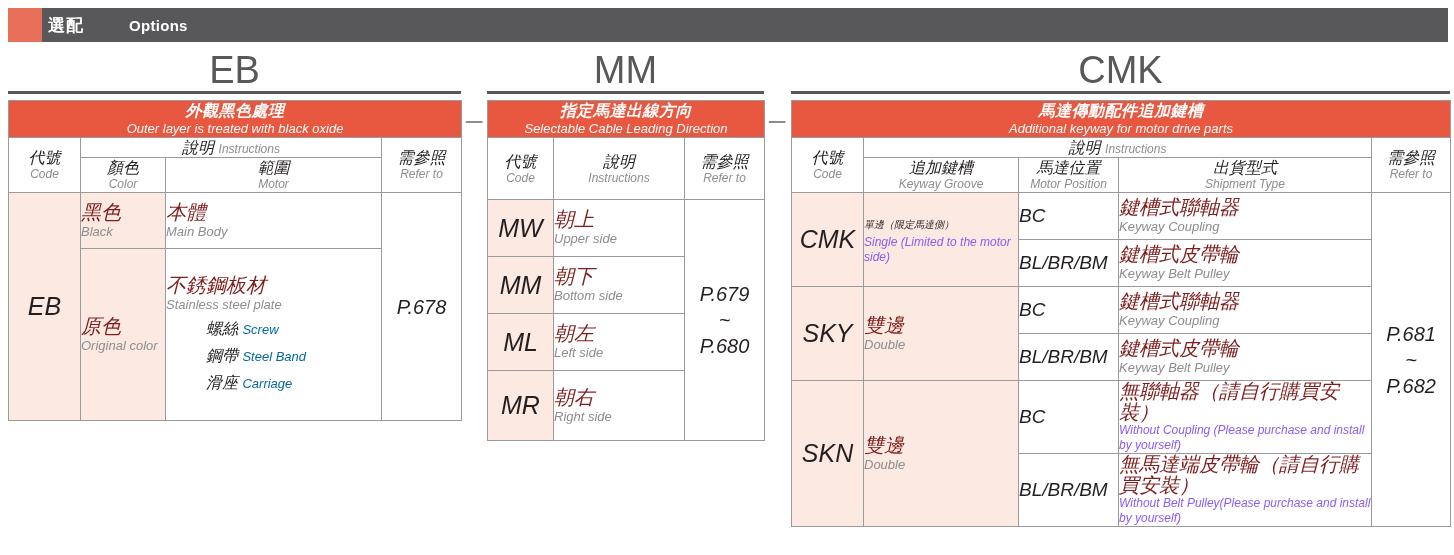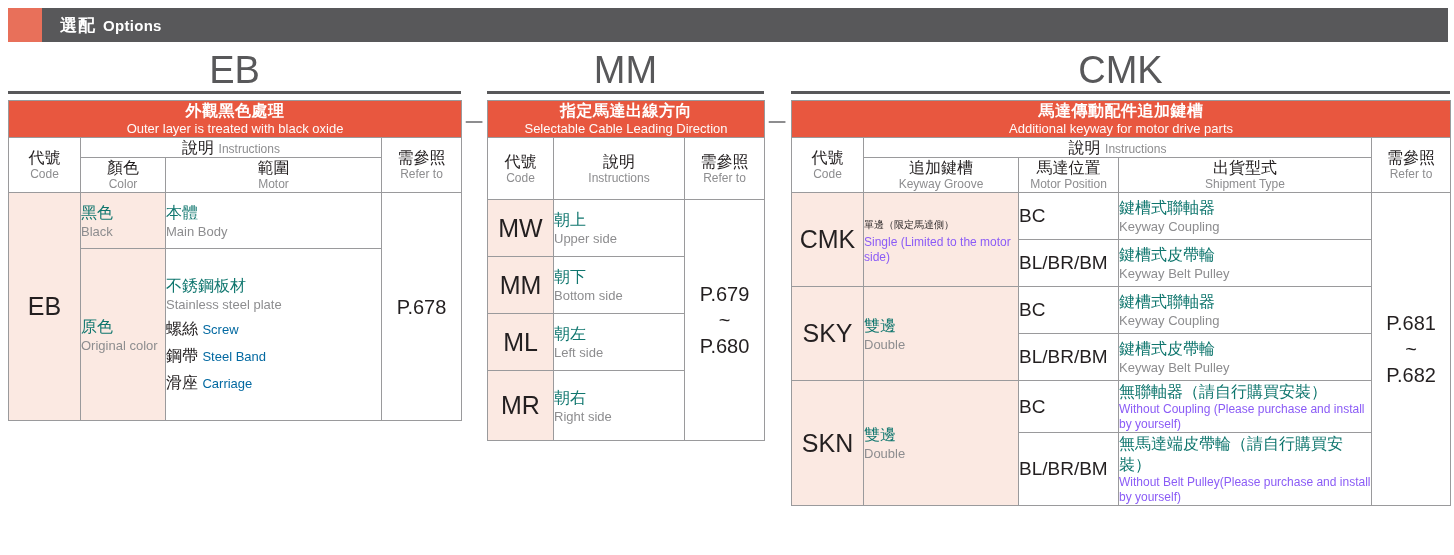--- a/index.html
+++ b/index.html
@@ -16,21 +16,21 @@
   
   .header {
     position: absolute; left: 8px; top: 8px; width: 1440px; height: 34px;
     display: flex; align-items: stretch;
   }
   .header-swatch {
     width: 34px; background: #e8705a;
   }
   .header-bar {
     flex: 1; background: #58585a; display: flex; align-items: center;
-    padding-left: 18px; color: #ffffff;
+    padding-left: 6px; color: #ffffff; gap: 38px;
   }
   .header-cn { font-size: 17px; font-weight: bold; letter-spacing: 1px; }
   .header-en { font-size: 15px; font-weight: bold; margin-left: 7px; letter-spacing: .3px; }
 
   
   .code-row {
     position: absolute; left: 0; top: 48px; width: 1454px; height: 46px;
   }
   .code-item {
     position: absolute; text-align: center;
@@ -42,21 +42,21 @@
   .code-mm  { left: 487px; width: 277px; }
   .code-cmk { left: 791px; width: 659px; }
   .dash {
     position: absolute; font-size: 30px; color: #8d8d8f; top: 52px;
     line-height: 40px;
   }
   .dash1 { left: 463px; width: 22px; text-align: center; }
   .dash2 { left: 766px; width: 22px; text-align: center; }
 
   
-  .tbl { position: absolute; border-collapse: collapse; table-layout: fixed; }
+  .tbl { position: absolute; border-collapse: collapse; table-layout: fixed; font-style: italic; }
   .tbl td, .tbl th { border: 1px solid #9a9a9c; padding: 0; }
   .title-cell {
     background: #e8573f; color: #ffffff; text-align: center;
     padding: 5px 4px 7px 4px; border: 1px solid #e8573f;
   }
   .title-cn { font-size: 16px; font-weight: bold; line-height: 20px; letter-spacing: .5px; }
   .title-en { font-size: 13px; line-height: 16px; opacity: .97; }
 
   .hcell {
     background: #ffffff; text-align: center; vertical-align: middle;
@@ -65,30 +65,30 @@
   .h-cn { font-size: 16px; color: #231f20; line-height: 19px; }
   .h-en { font-size: 12px; color: #8d8d8f; line-height: 15px; }
 
   .code-cell {
     background: #fbe9e2; text-align: center; vertical-align: middle;
     font-size: 25px; color: #231f20;
   }
   .pale { background: #fbe9e2; }
 
   .txt { padding: 6px 9px; vertical-align: middle; }
-  .t-cn { font-size: 16px; color: #0f766e; line-height: 21px; }
+  .t-cn { font-size: 20px; color: #7f1d1d; line-height: 21px; }
   .t-en { font-size: 13px; color: #8d8d8f; line-height: 17px; }
   .t-cn-sm { font-size: 10px; color: #231f20; line-height: 20px; }
   .t-en-sm { font-size: 12px; color: #8b5cf6; line-height: 15px; }
   .refer {
     text-align: center; vertical-align: middle;
     font-size: 20px; color: #231f20; line-height: 26px;
   }
   .bc { text-align: left; padding-left: 10px; font-size: 19px; color: #231f20; vertical-align: middle; }
-  .inline-cn { font-size: 16px; color: #231f20; }
+  .inline-cn { font-size: 16px; color: #231f20; margin-left: 40px; }
   .inline-en { font-size: 13px; color: #0369a1; }
 
   
   #tbl-eb  { left: 8px;   top: 100px; width: 453px; }
   #tbl-mm  { left: 487px; top: 100px; width: 277px; border-radius: 31px; }
   #tbl-cmk { left: 791px; top: 100px; width: 659px; }
 </style>
 </head>
 <body>
 

